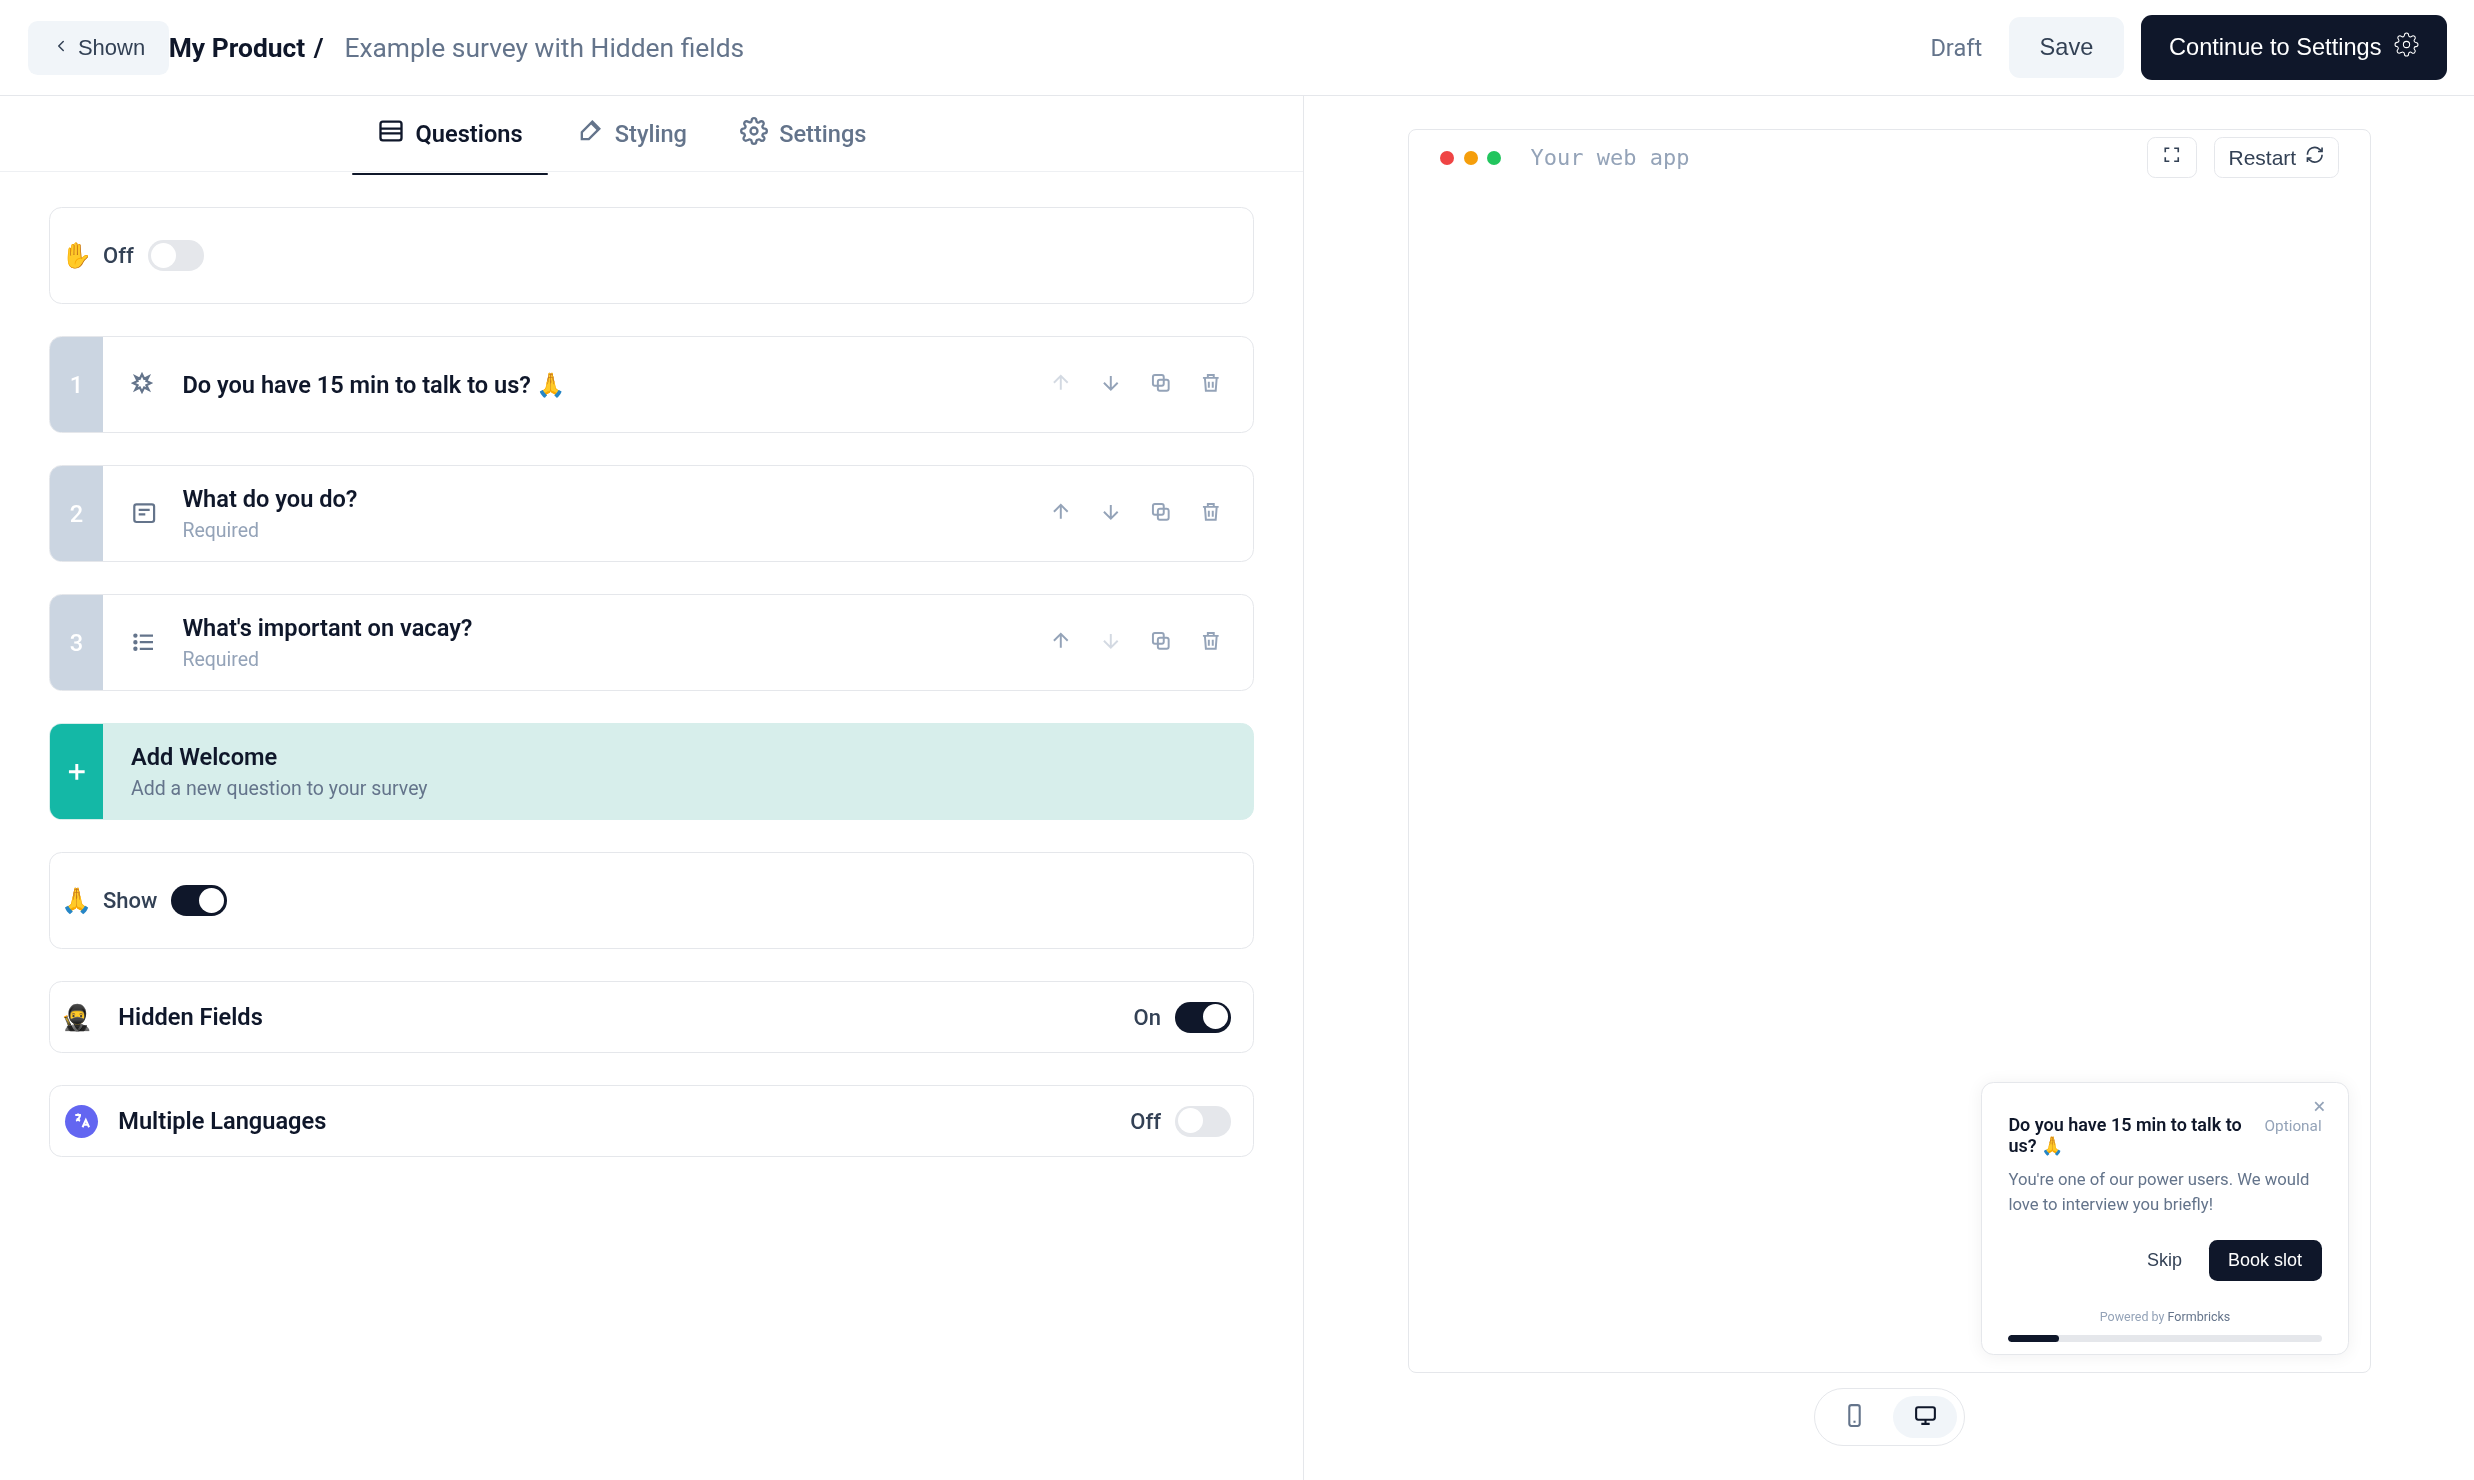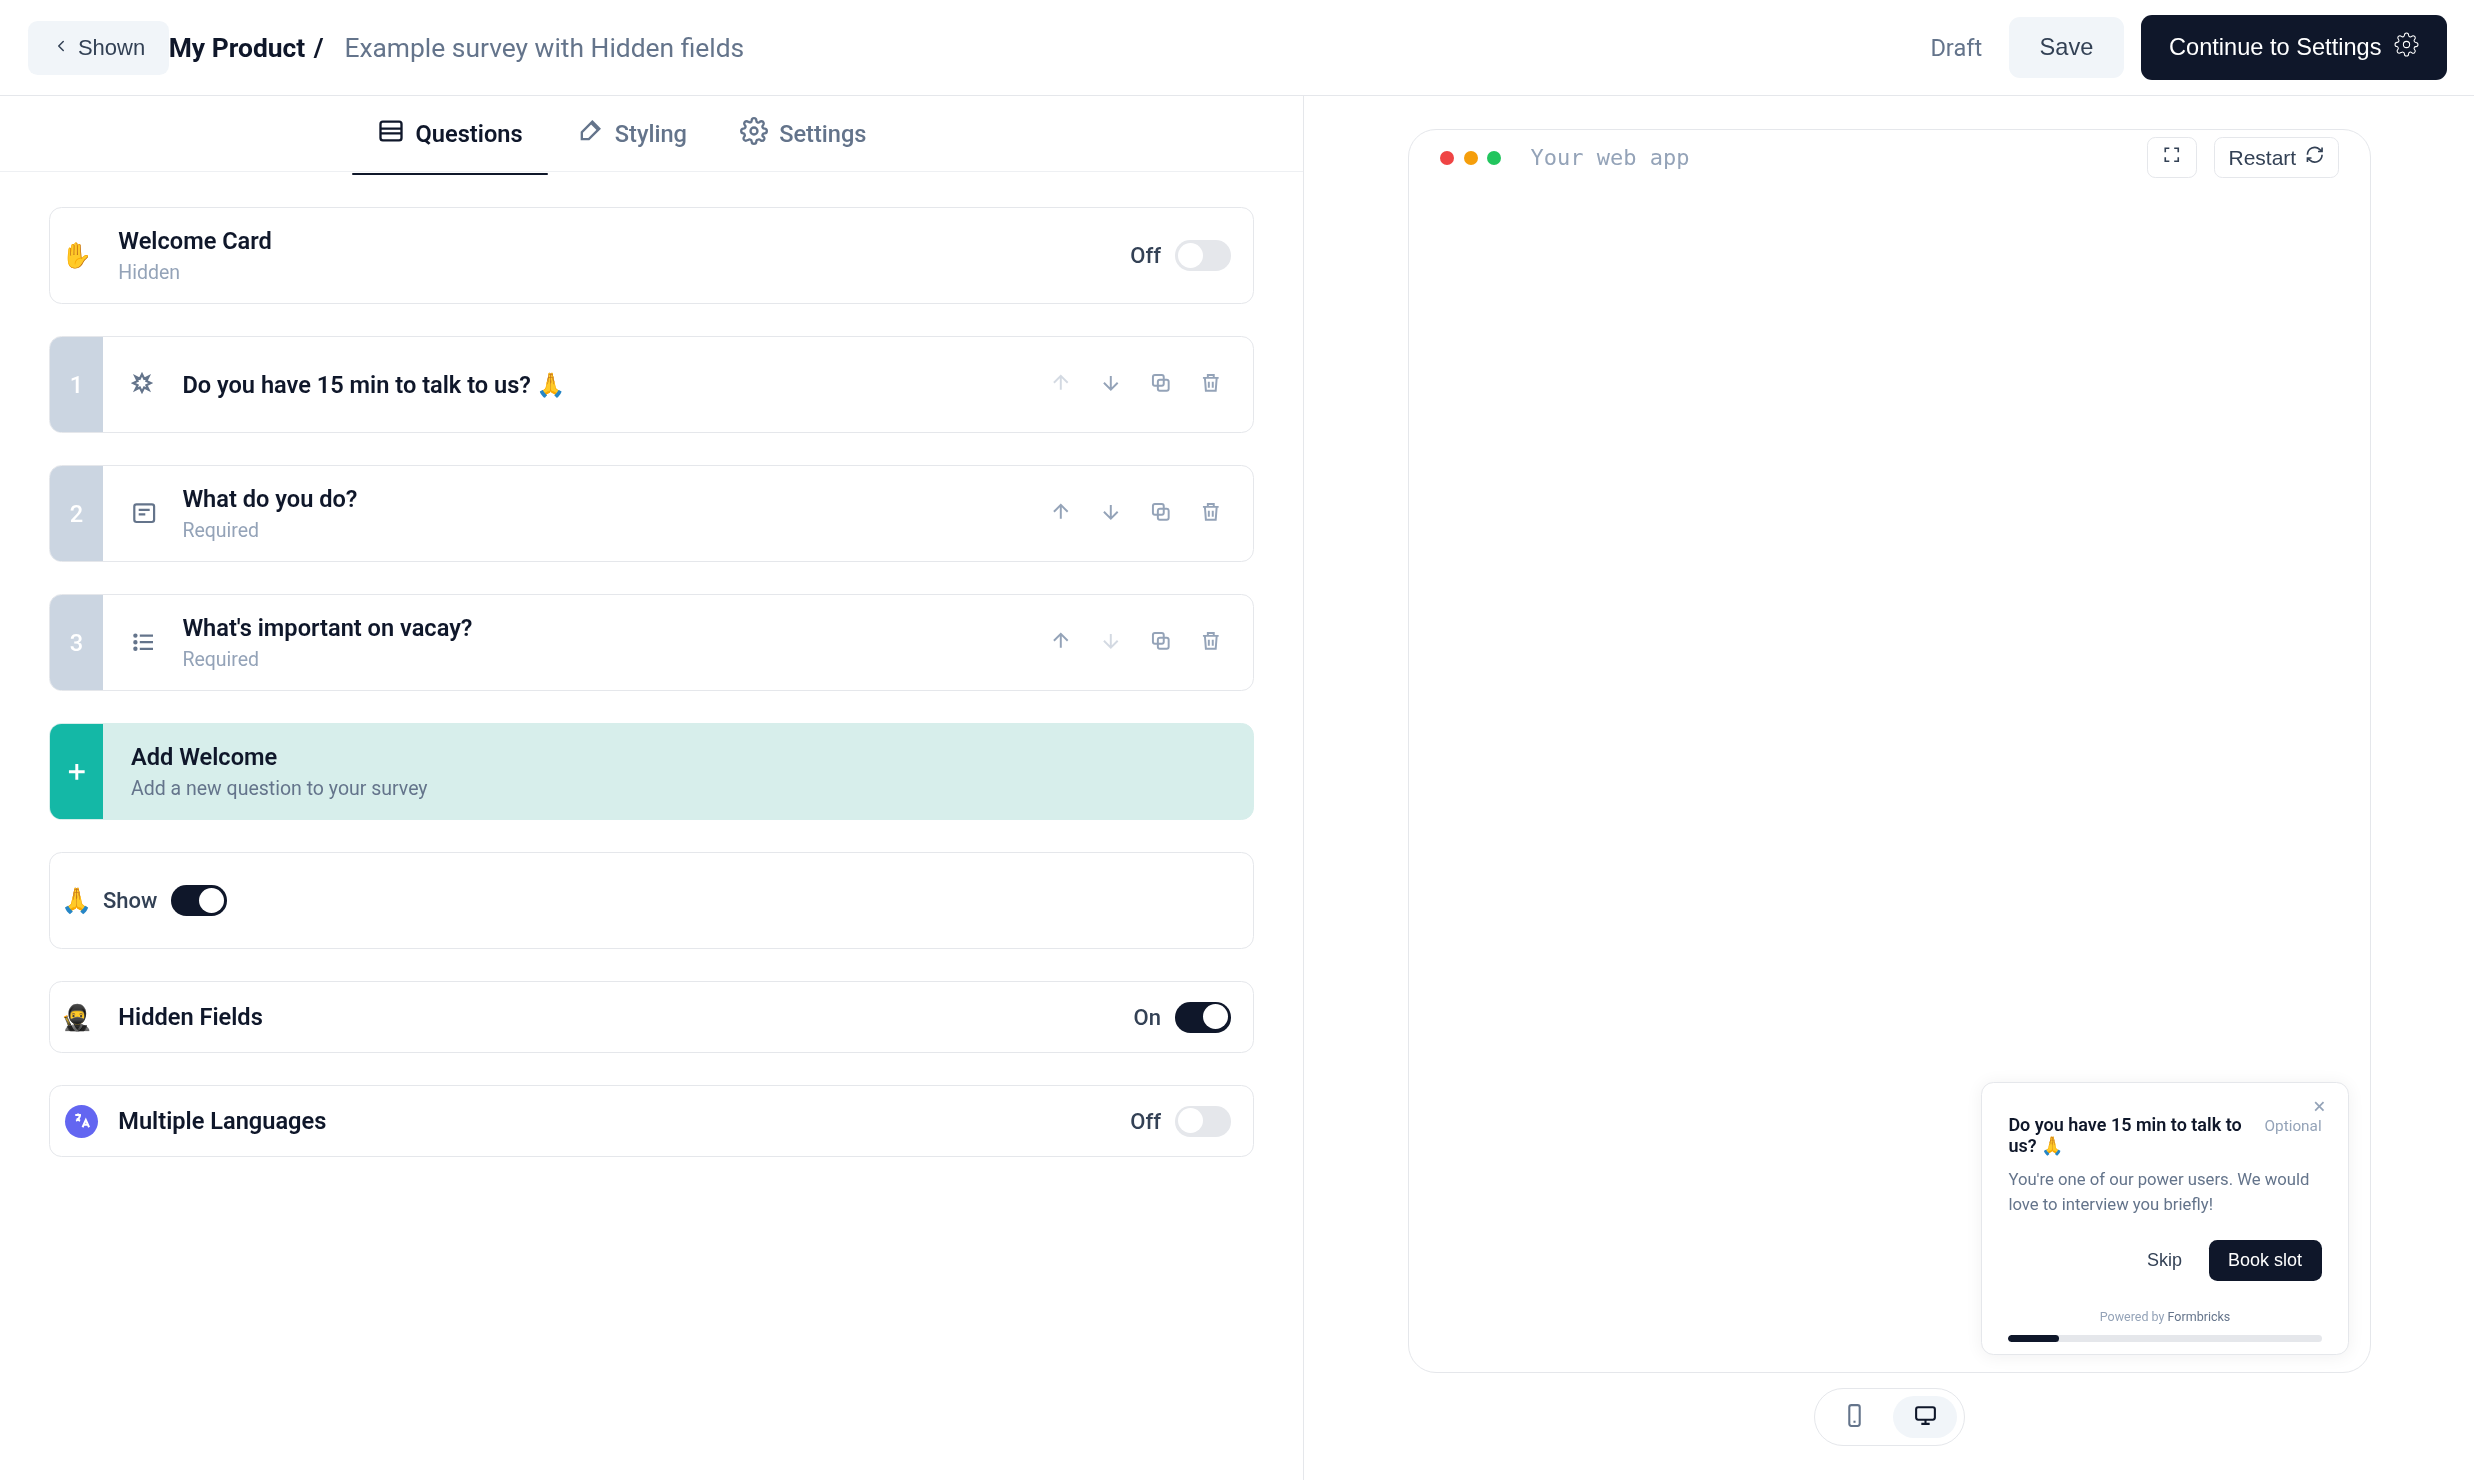--- a/index.html
+++ b/index.html
@@ -235,21 +235,21 @@
     background: var(--bg-page);
     padding: 33px 104px 0 104px;
     display: flex;
     flex-direction: column;
     align-items: center;
   }
   .browser {
     width: 100%;
     height: 1244px;
     border: 1.4px solid var(--border);
-    border-radius: 28px;
+    border-radius: 8px;
     background: #fff;
     position: relative;
     overflow: hidden;
   }
   .browser-bar {
     height: 56px;
     display: flex;
     align-items: center;
     padding: 0 31px;
     gap: 16.7px;
@@ -383,26 +383,20 @@
             </svg>
         </span>
         <span>Settings</span>
       </div>
     </div>
 
     <div class="cards">
 
       <div class="card meta">
         <div class="card-left emoji">✋</div>
-        <div class="card-body">
-          <div class="card-text">
-            <span class="card-title">Welcome Card</span>
-            <span class="card-sub">Hidden</span>
-          </div>
-        </div>
         <div class="toggle-wrap">
           <span class="toggle-label">Off</span>
           <div class="toggle off">
               <div class="knob"></div>
             </div>
         </div>
       </div>
 
       <div class="card">
         <div class="card-left num">1</div>

